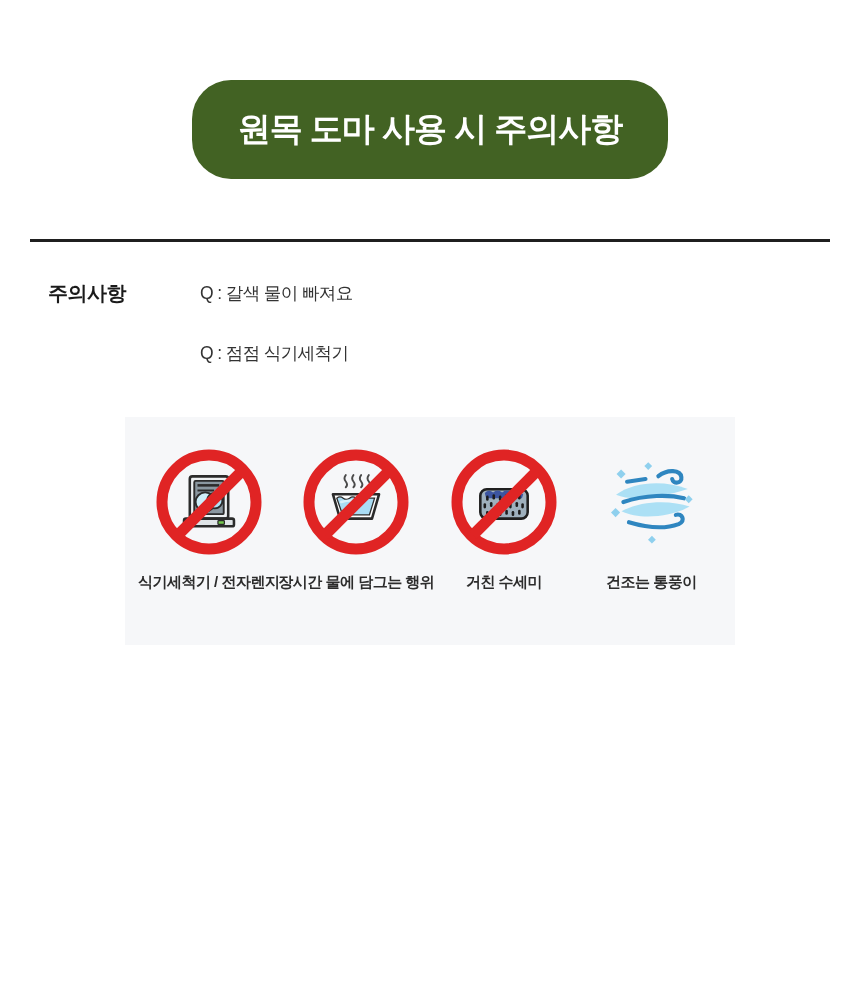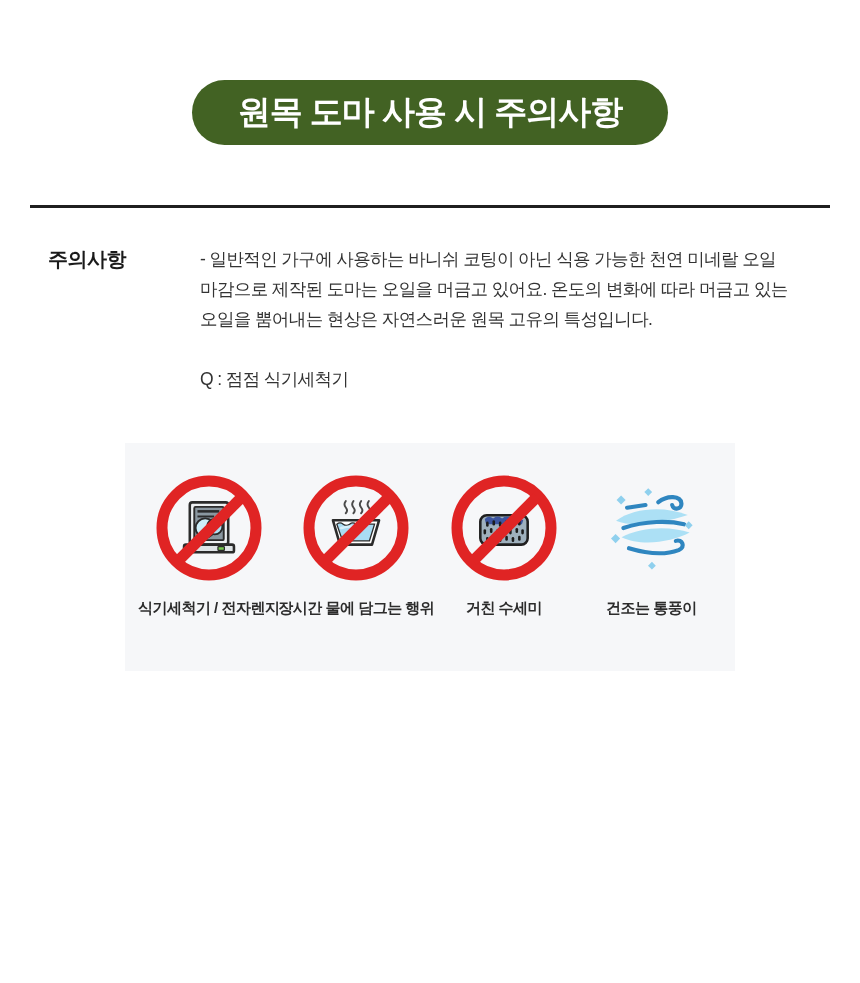--- a/index.html
+++ b/index.html
@@ -11,21 +11,21 @@
   .page {
     position: relative;
     width: 860px;
     height: 983px;
     background: #ffffff;
     overflow: hidden;
   }
   
   .header-pill {
     width: 476px;
-    height: 65px;
+    height: 99px;
     margin: 80px auto 0 auto;
     background: #426223;
     border-radius: 39px;
     display: flex;
     align-items: center;
     justify-content: center;
   }
   .header-pill .title {
     color: #ffffff;
     font-size: 33px;
@@ -125,23 +125,21 @@
   <div class="header-pill">
     <span class="title">원목 도마 사용 시 주의사항</span>
   </div>
 
   <hr class="divider">
 
   <div class="content">
     <div class="section-label">주의사항</div>
     <div class="qa-col">
       <div class="qa-section">
-        <div class="qa-answer">- 일반적인 가구에 사용하는 바니쉬 코팅이 아닌 식용 가능한 천연 미네랄 오일
-마감으로 제작된 도마는 오일을 머금고 있어요. 온도의 변화에 따라 머금고 있는
-오일을 뿜어내는 현상은 자연스러운 원목 고유의 특성입니다.</div>
+        <div class="qa-question">Q : 갈색 물이 빠져요</div>
       </div>
       <div class="qa-section">
         <div class="qa-question">Q : 점점 식기세척기</div>
       </div>
     </div>
   </div>
 
   <div class="caution-panel">
 
     <div class="caution-item">

